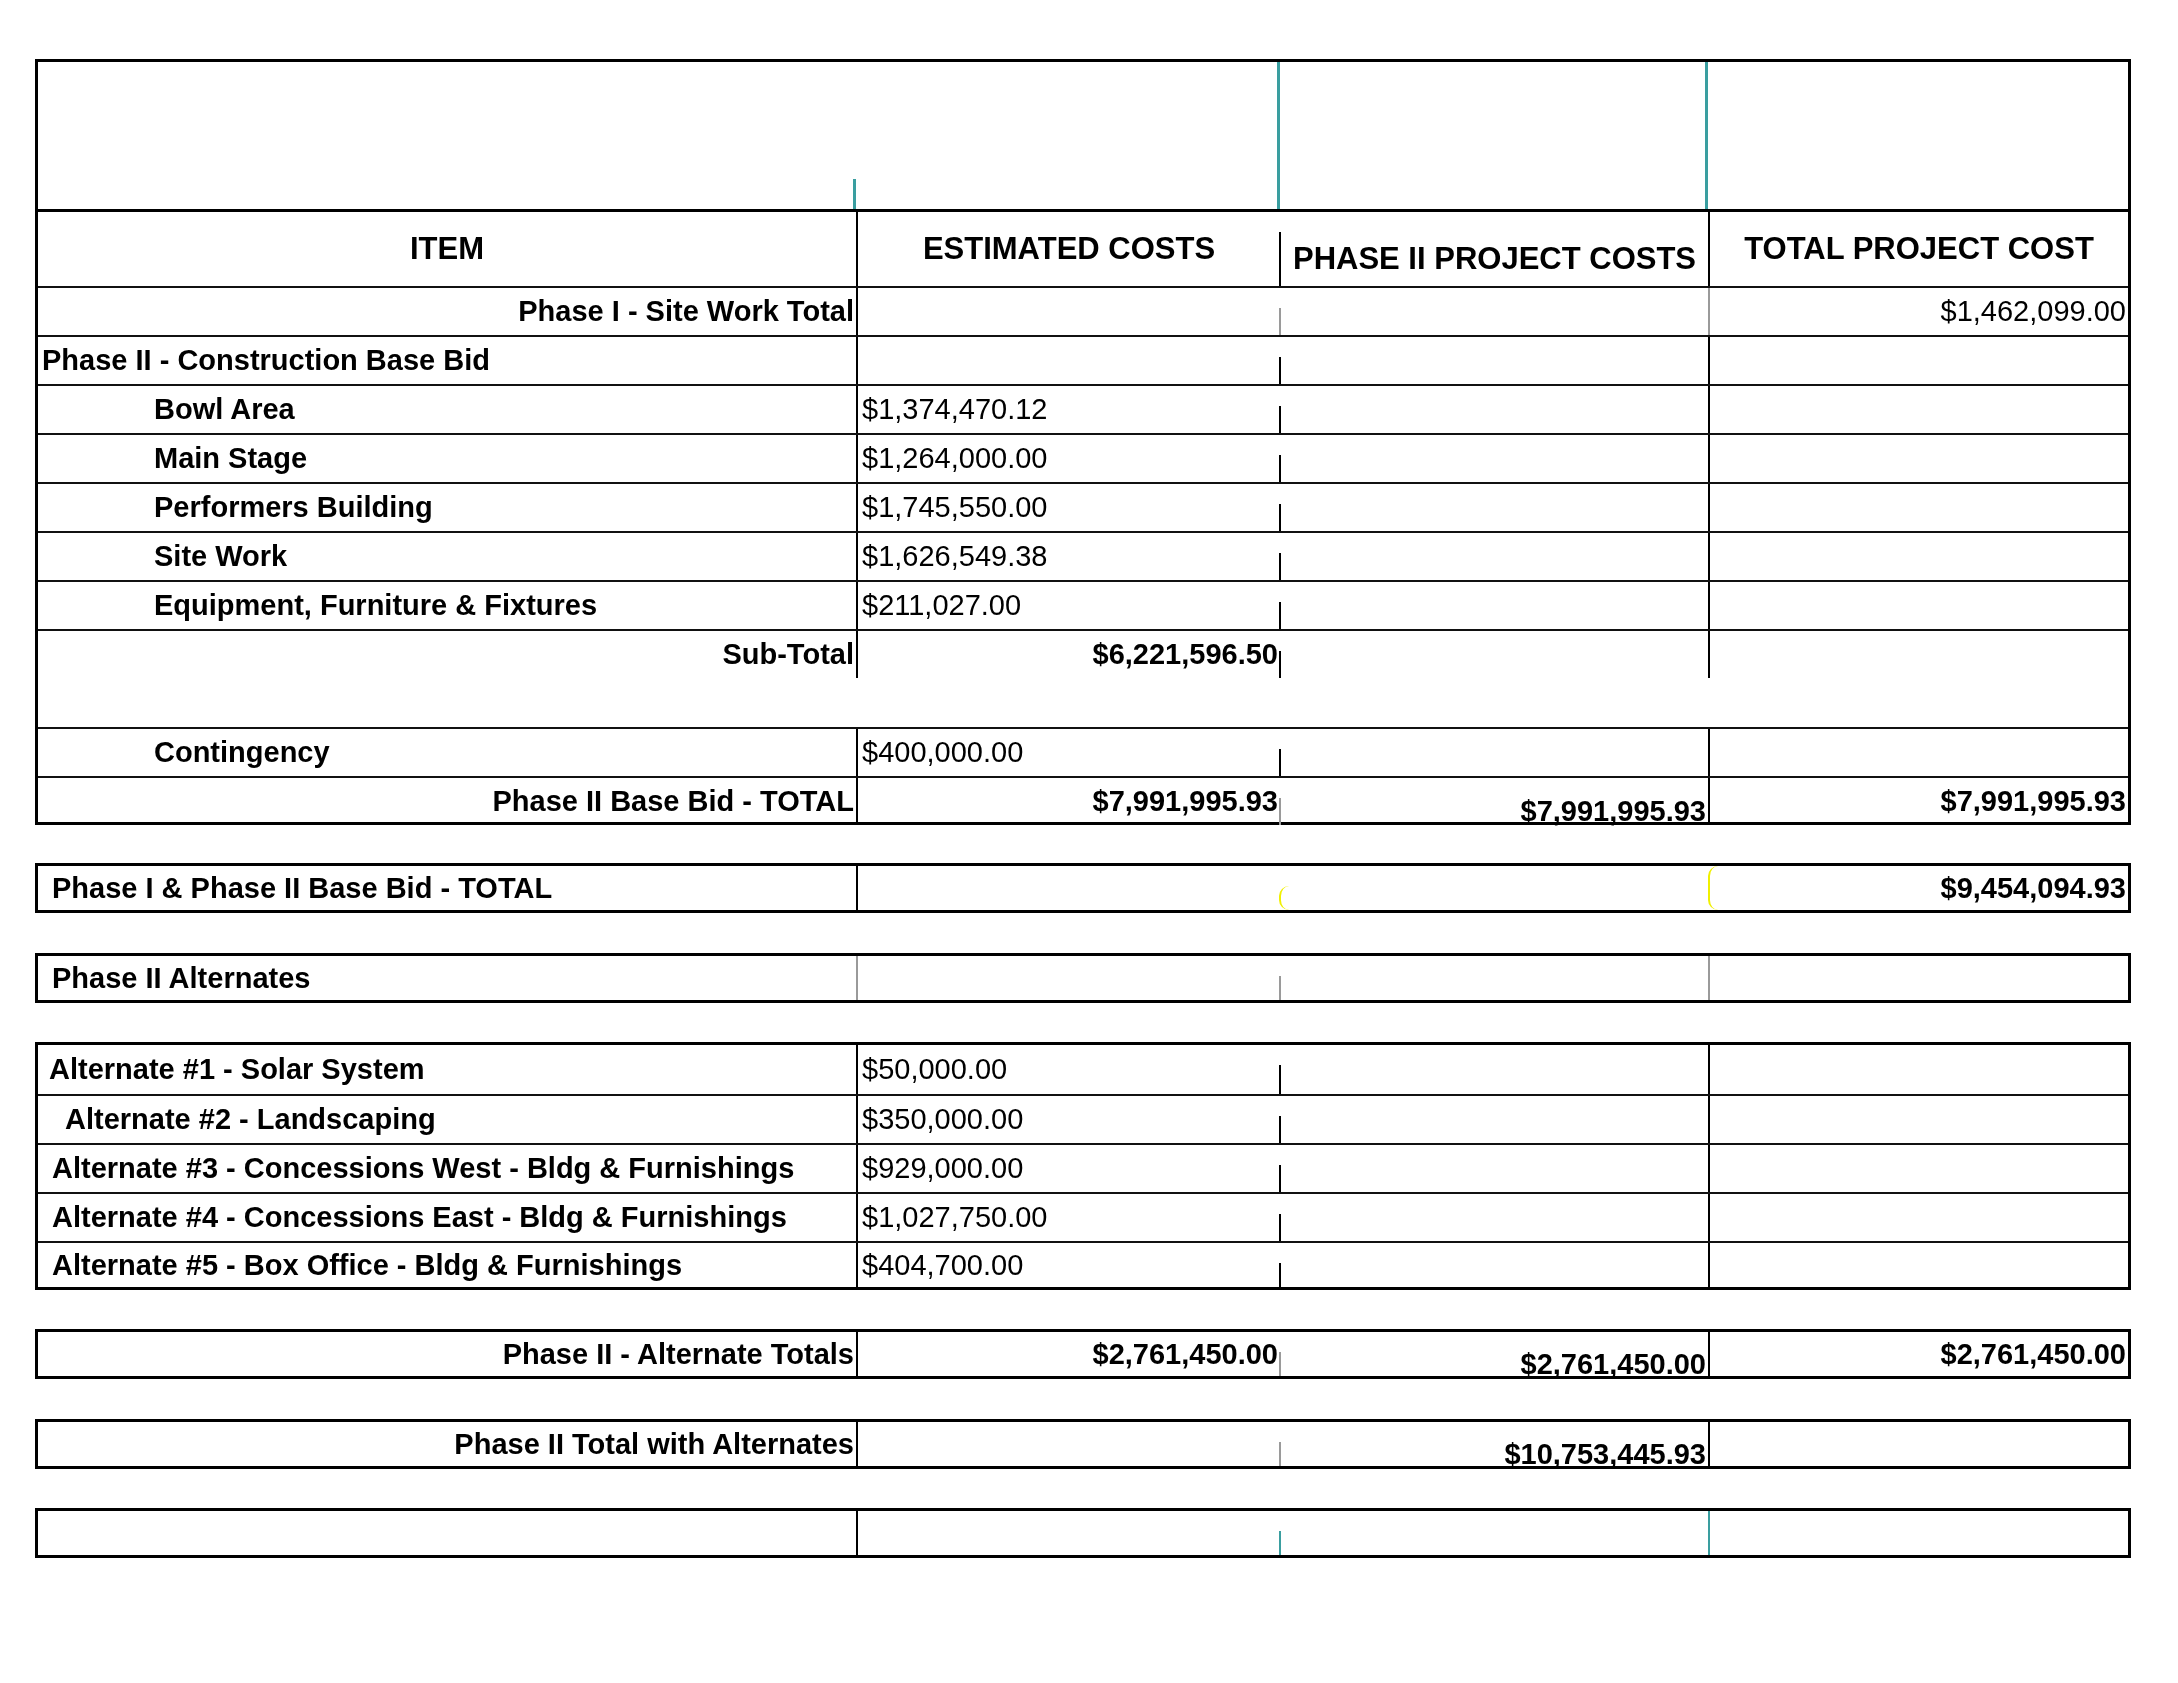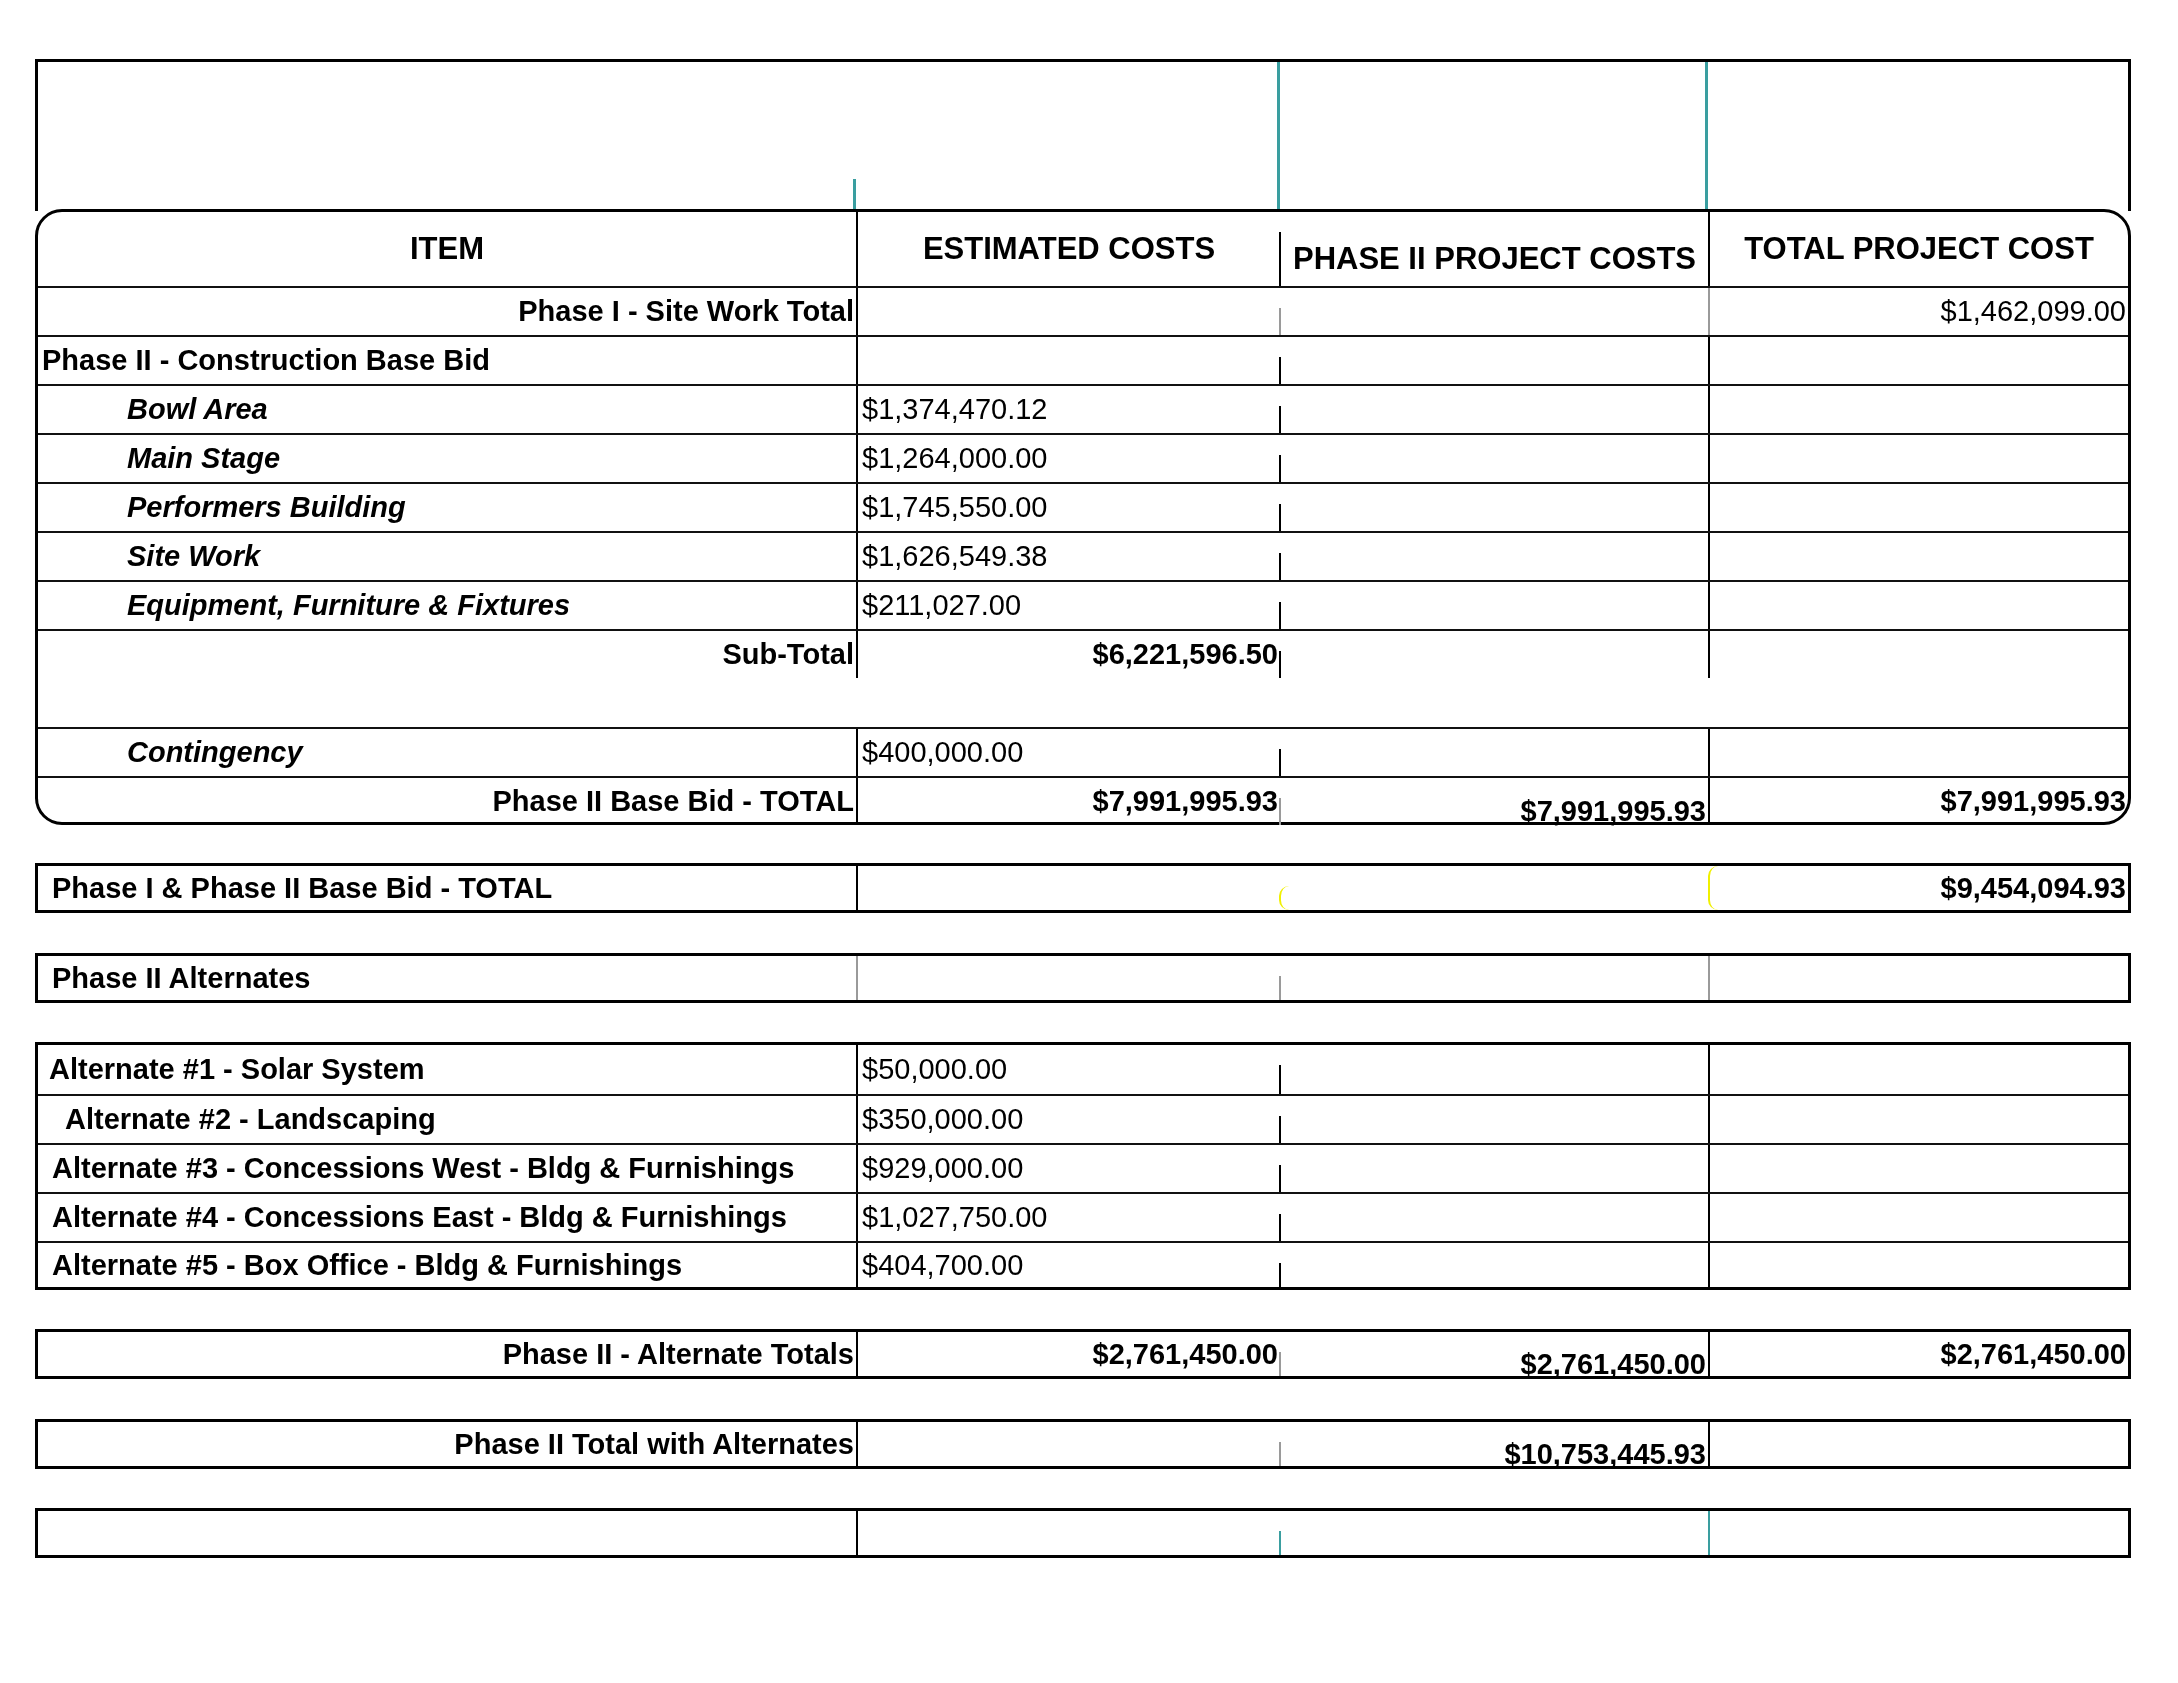--- a/index.html
+++ b/index.html
@@ -19,38 +19,38 @@
   .c2 { left:1241px; width:429px; border-left:2.5px solid #000;margin-top:20px; }
   .c3 { left:1670px; right:0; border-left:2.5px solid #000; }
   .gray-l { border-left-color:#9a9a9a !important; }
   .yel-l { border-left-color:#f0f000 !important;border-radius:10px; }
   .teal-l { border-left-color:#3a9ea0 !important; }
   .b { font-weight:bold; }
   .r { justify-content:flex-end; padding-right:2px; }
   .ctr { justify-content:center; }
   .l { justify-content:flex-start; padding-left:4px; }
   .l2 { justify-content:flex-start; padding-left:14px; }
-  .ind { justify-content:flex-start; padding-left:89px;font-style:italic; }
+  .ind { justify-content:flex-start; padding-left:116px; }
   .hdr { font-size:31px; font-weight:bold; }
   .title-block { position:absolute; left:35px; top:59px; width:2096px; height:152px;
                  box-sizing:border-box; border:3px solid #000; border-bottom:none; }
   .tl { position:absolute; top:0; bottom:0; width:2.5px; background:#3a9ea0; }
 </style>
 </head>
 <body>
 
 <div class="sheet">
 
   <div class="title-block">
     <div class="tl" style="left:815px; top:117px;"></div>
     <div class="tl" style="left:1239px;"></div>
     <div class="tl" style="left:1667px;"></div>
   </div>
 
-  <div class="blk" style="top:209px; height:616px;border-radius:27px;">
+  <div class="blk" style="top:209px; height:616px;">
 
     <div class="row first" style="top:0; height:74px;">
       <div class="cell c0 ctr hdr">ITEM</div>
       <div class="cell c1 ctr hdr">ESTIMATED COSTS</div>
       <div class="cell c2 ctr hdr">PHASE II PROJECT COSTS</div>
       <div class="cell c3 ctr hdr">TOTAL PROJECT COST</div>
     </div>
 
     <div class="row" style="top:74px; height:49px;">
       <div class="cell c0 r b">Phase I - Site Work Total</div>

